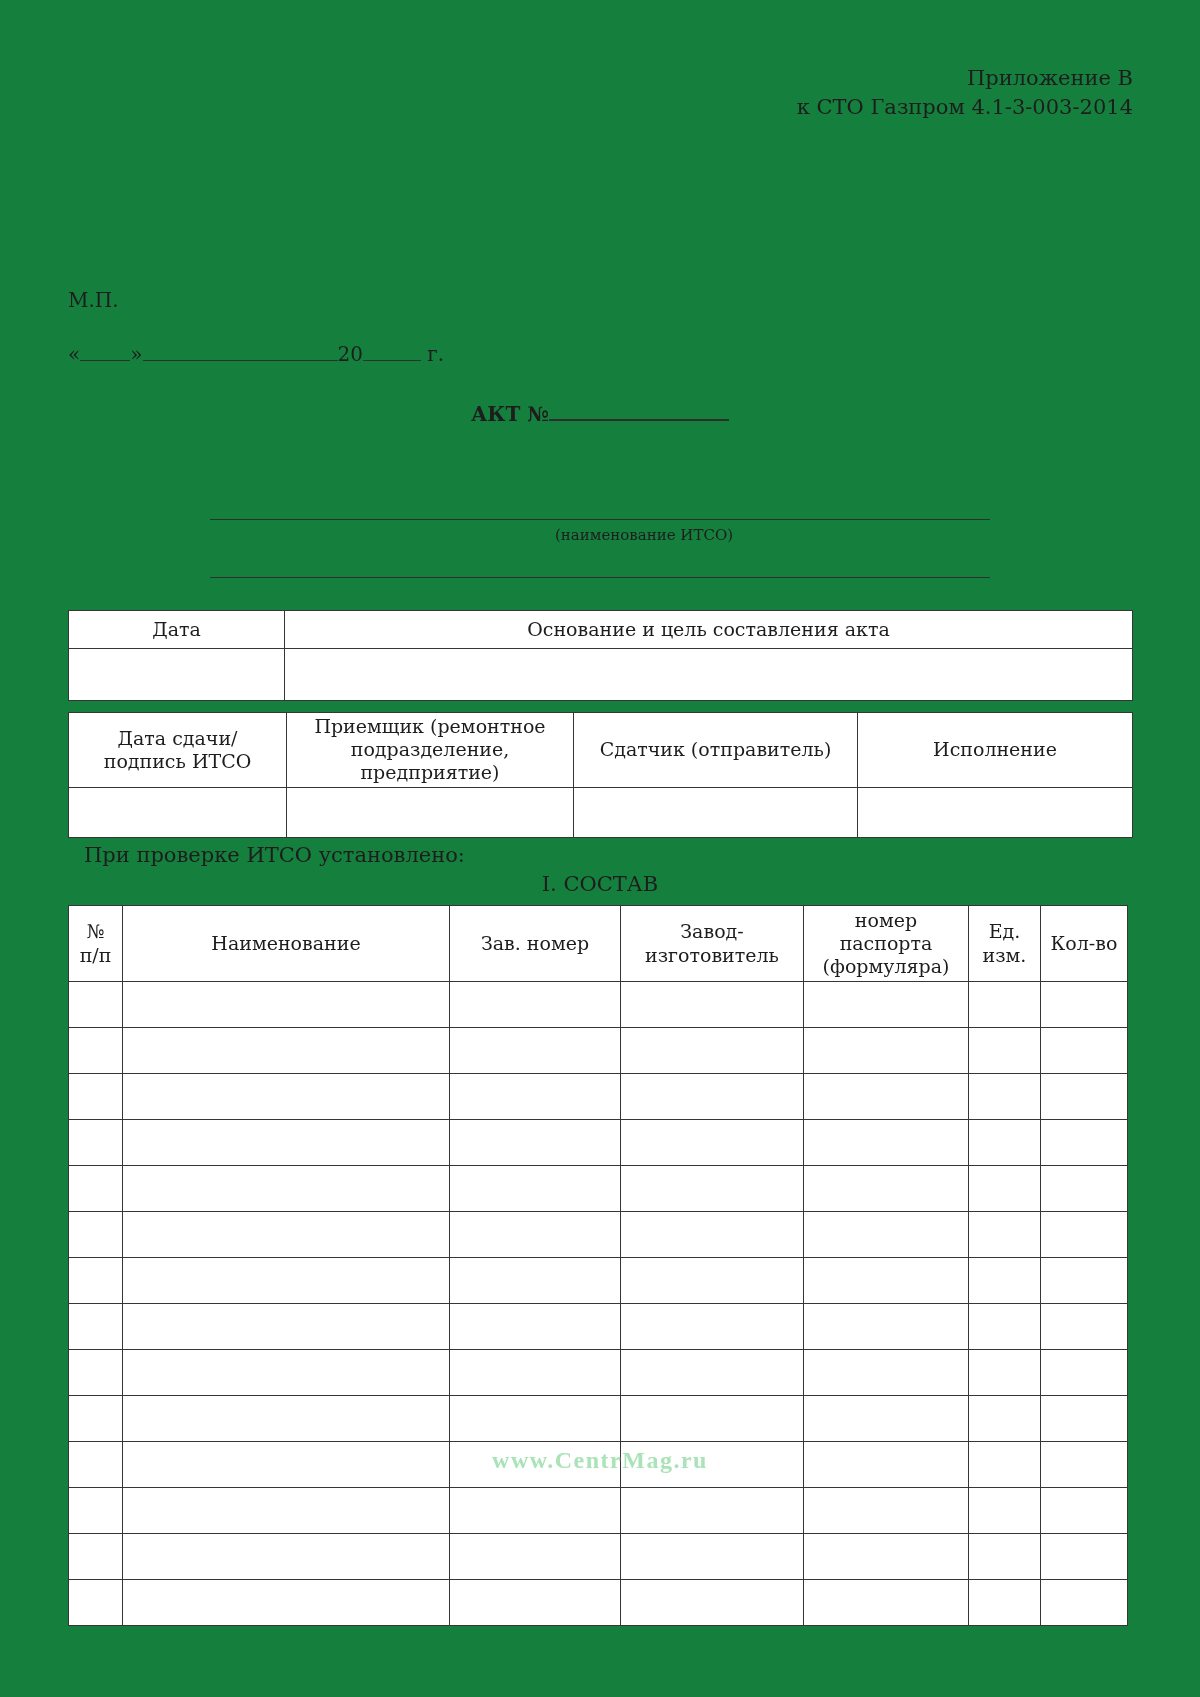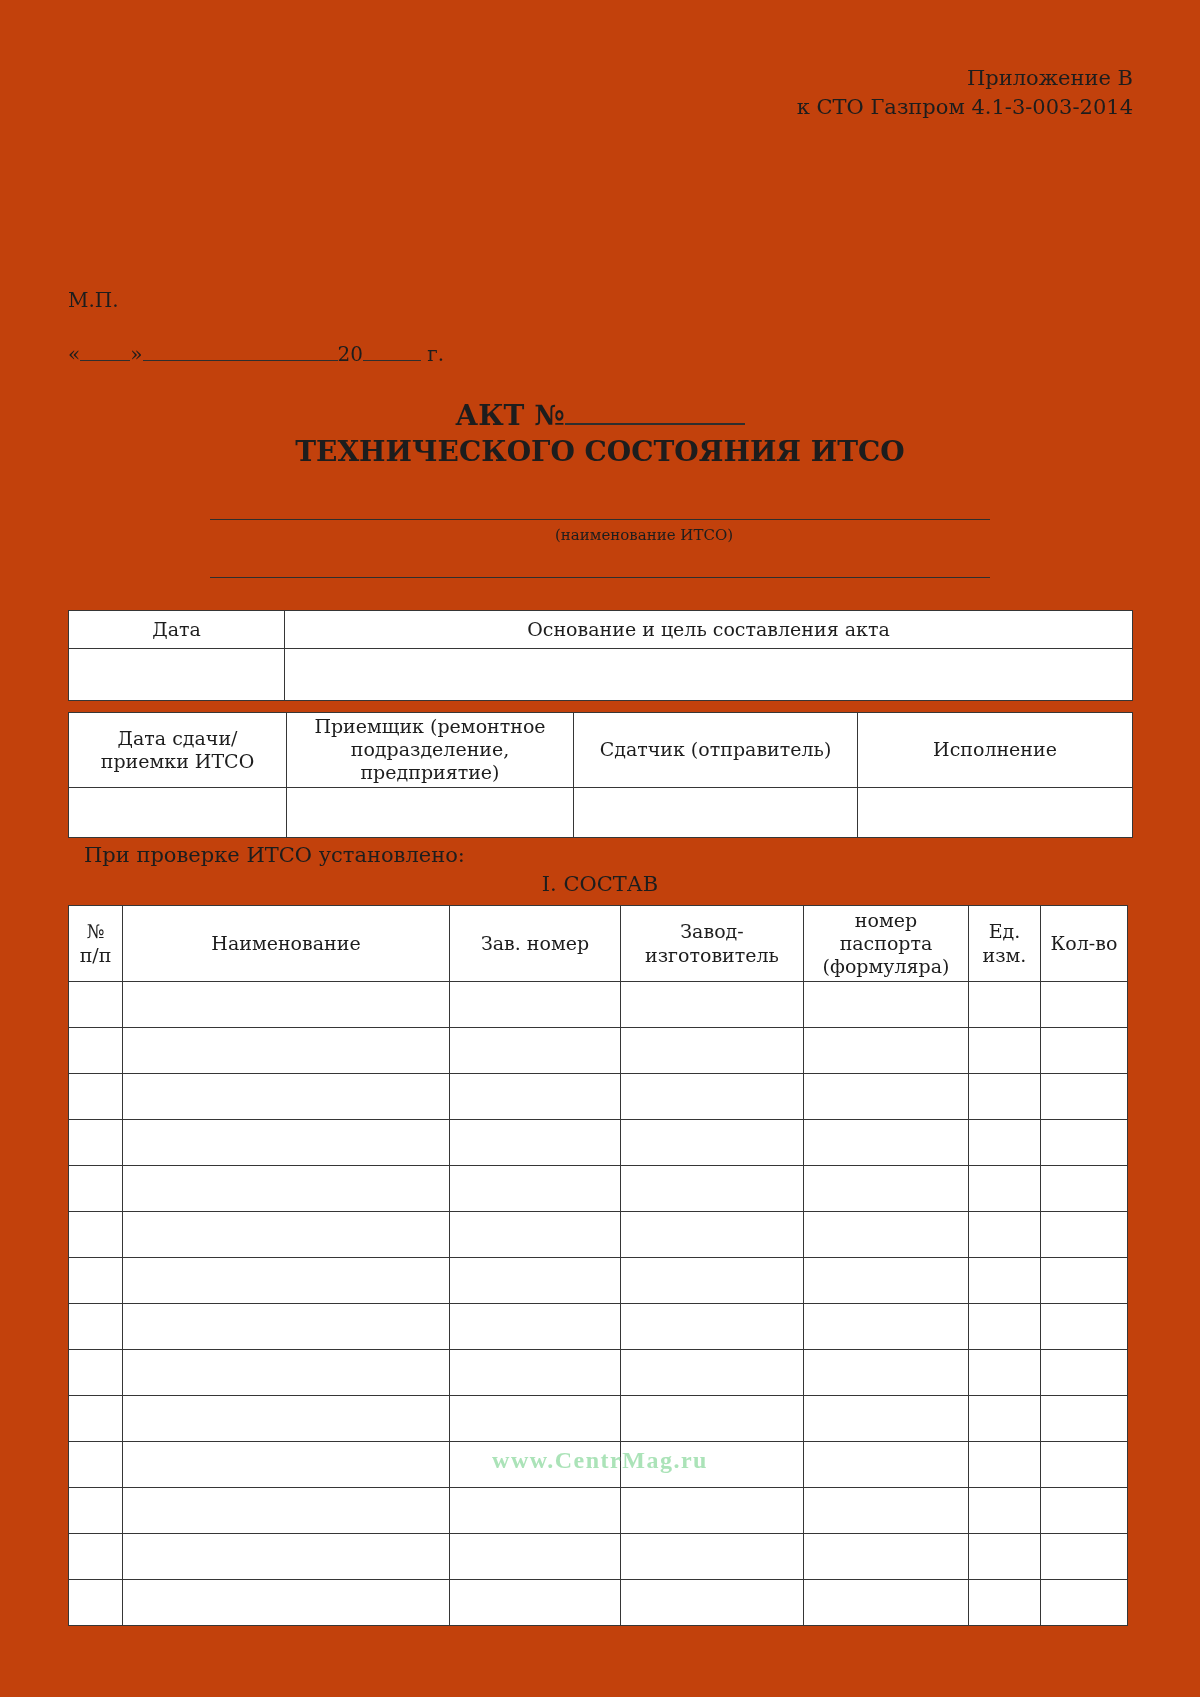--- a/index.html
+++ b/index.html
@@ -1,34 +1,34 @@
 <!DOCTYPE html>
 <html><head>
 <meta charset="utf-8">
 <style>
   * { margin:0; padding:0; box-sizing:border-box; }
   html,body { background:#ffffff; }
   .page {
-    position:relative; width:1200px; height:1697px; background:#c2410c;
+    position:relative; width:1200px; height:1697px; background:#15803d;
     font-family:"DejaVu Serif","Liberation Serif",serif; color:#1d1d1d; overflow:hidden;
   }
   
   .appendix { position:absolute; top:64px; right:67px; text-align:right; font-size:21px; line-height:29px; }
   
   .approval { position:absolute; top:120px; left:68px; width:338px; text-align:center; }
   .approve-heading { font-size:21px; }
   .blank-line { border-bottom:1.6px solid #2e2e2e; height:0; margin-top:27px; }
   .blank-line.second { margin-top:16px; }
   .caption { font-size:17px; margin-top:3px; }
   .stamp { position:absolute; top:288px; left:68px; font-size:20px; }
   .date-line { position:absolute; top:340px; left:68px; font-size:20px; white-space:nowrap; }
   .ul { display:inline-block; border-bottom:1.6px solid #2e2e2e; height:1.05em; vertical-align:baseline; }
   .w50 { width:50px; } .w195 { width:195px; } .w58 { width:58px; } .w180 { width:180px; }
   
-  .doc-title { position:absolute; top:396px; left:0; width:100%; text-align:center; font-weight:bold; font-size:28px; line-height:36px; }
+  .doc-title { position:absolute; top:396px; left:0; width:100%; text-align:center; font-weight:bold; font-size:20px; line-height:36px; }
   .doc-title .ul { border-bottom-width:2px; }
   
   .center-blank { position:absolute; left:210px; width:780px; border-bottom:1.6px solid #2e2e2e; height:0; }
   .center-caption { position:absolute; left:0; width:100%; text-align:center; font-size:15px;margin-left:44px; }
   .blank-name { top:519px; }   .caption-name { top:526px; }
   .blank-addr { top:577px; }   .caption-addr { top:584px; }
   
   table { border-collapse:collapse; table-layout:fixed; position:absolute; background:#fff; }
   td, th { border:1.6px solid #363636; font-weight:normal; text-align:center; vertical-align:middle; font-size:19px; line-height:1.22; padding:2px 4px; }
   .t-basis { top:610px; left:68px; width:1064px; }
@@ -61,21 +61,20 @@
     <div>к СТО Газпром 4.1-3-003-2014</div>
   </div>
 
 
   <div class="stamp">М.П.</div>
 
   <div class="date-line"><span>«</span><span class="ul w50"></span><span>»</span><span class="ul w195"></span><span>20</span><span class="ul w58"></span>&nbsp;<span>г.</span></div>
 
   <div class="doc-title">
     <div><span>АКТ №</span><span class="ul w180"></span></div>
-    <div>ТЕХНИЧЕСКОГО СОСТОЯНИЯ ИТСО</div>
   </div>
 
   <div class="center-blank blank-name"></div>
   <div class="center-caption caption-name">(наименование ИТСО)</div>
 
   <div class="center-blank blank-addr"></div>
 
   <table class="t-basis">
     <colgroup>
         <col style="width:216px">
@@ -96,21 +95,21 @@
   <table class="t-handover">
     <colgroup>
         <col style="width:218px">
         <col style="width:287px">
         <col style="width:284px">
         <col style="width:275px">
       </colgroup>
     <tbody>
         <tr class="hrow">
       <td class="pre">Дата сдачи/
-приемки ИТСО</td>
+подпись ИТСО</td>
       <td class="pre">Приемщик (ремонтное
 подразделение, предприятие)</td>
       <td class="pre">Сдатчик (отправитель)</td>
       <td class="pre">Исполнение</td>
     </tr>
     <tr class="brow">
       <td></td>
       <td></td>
       <td></td>
       <td></td>

